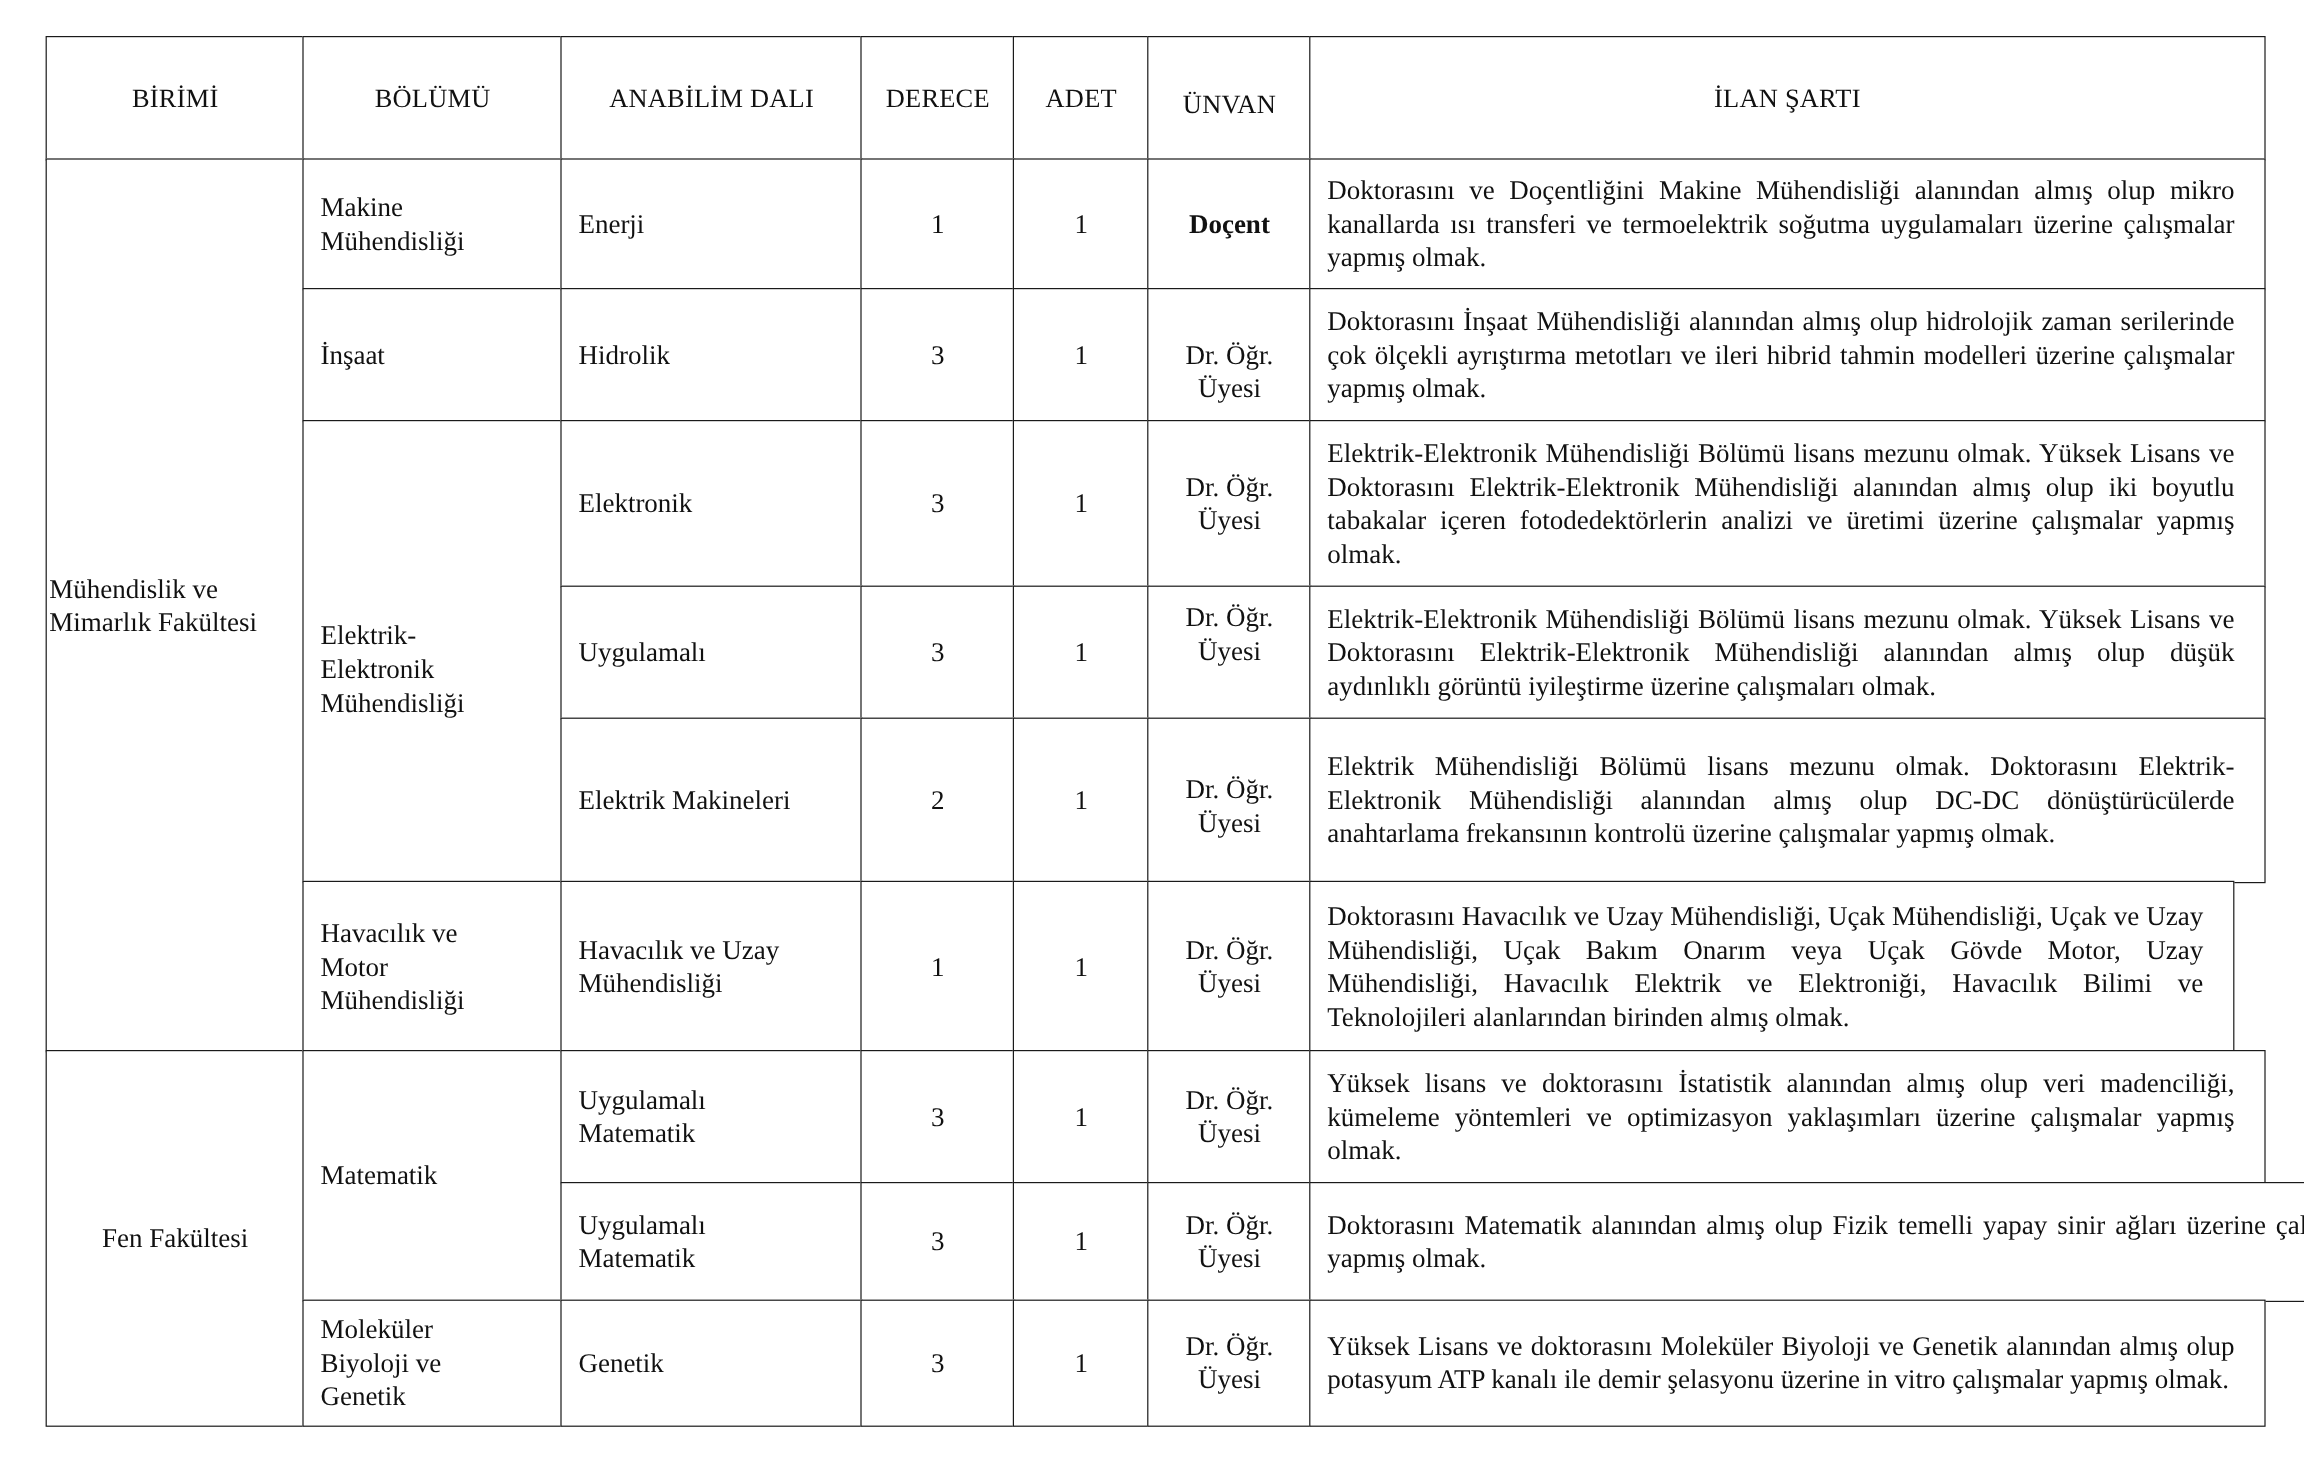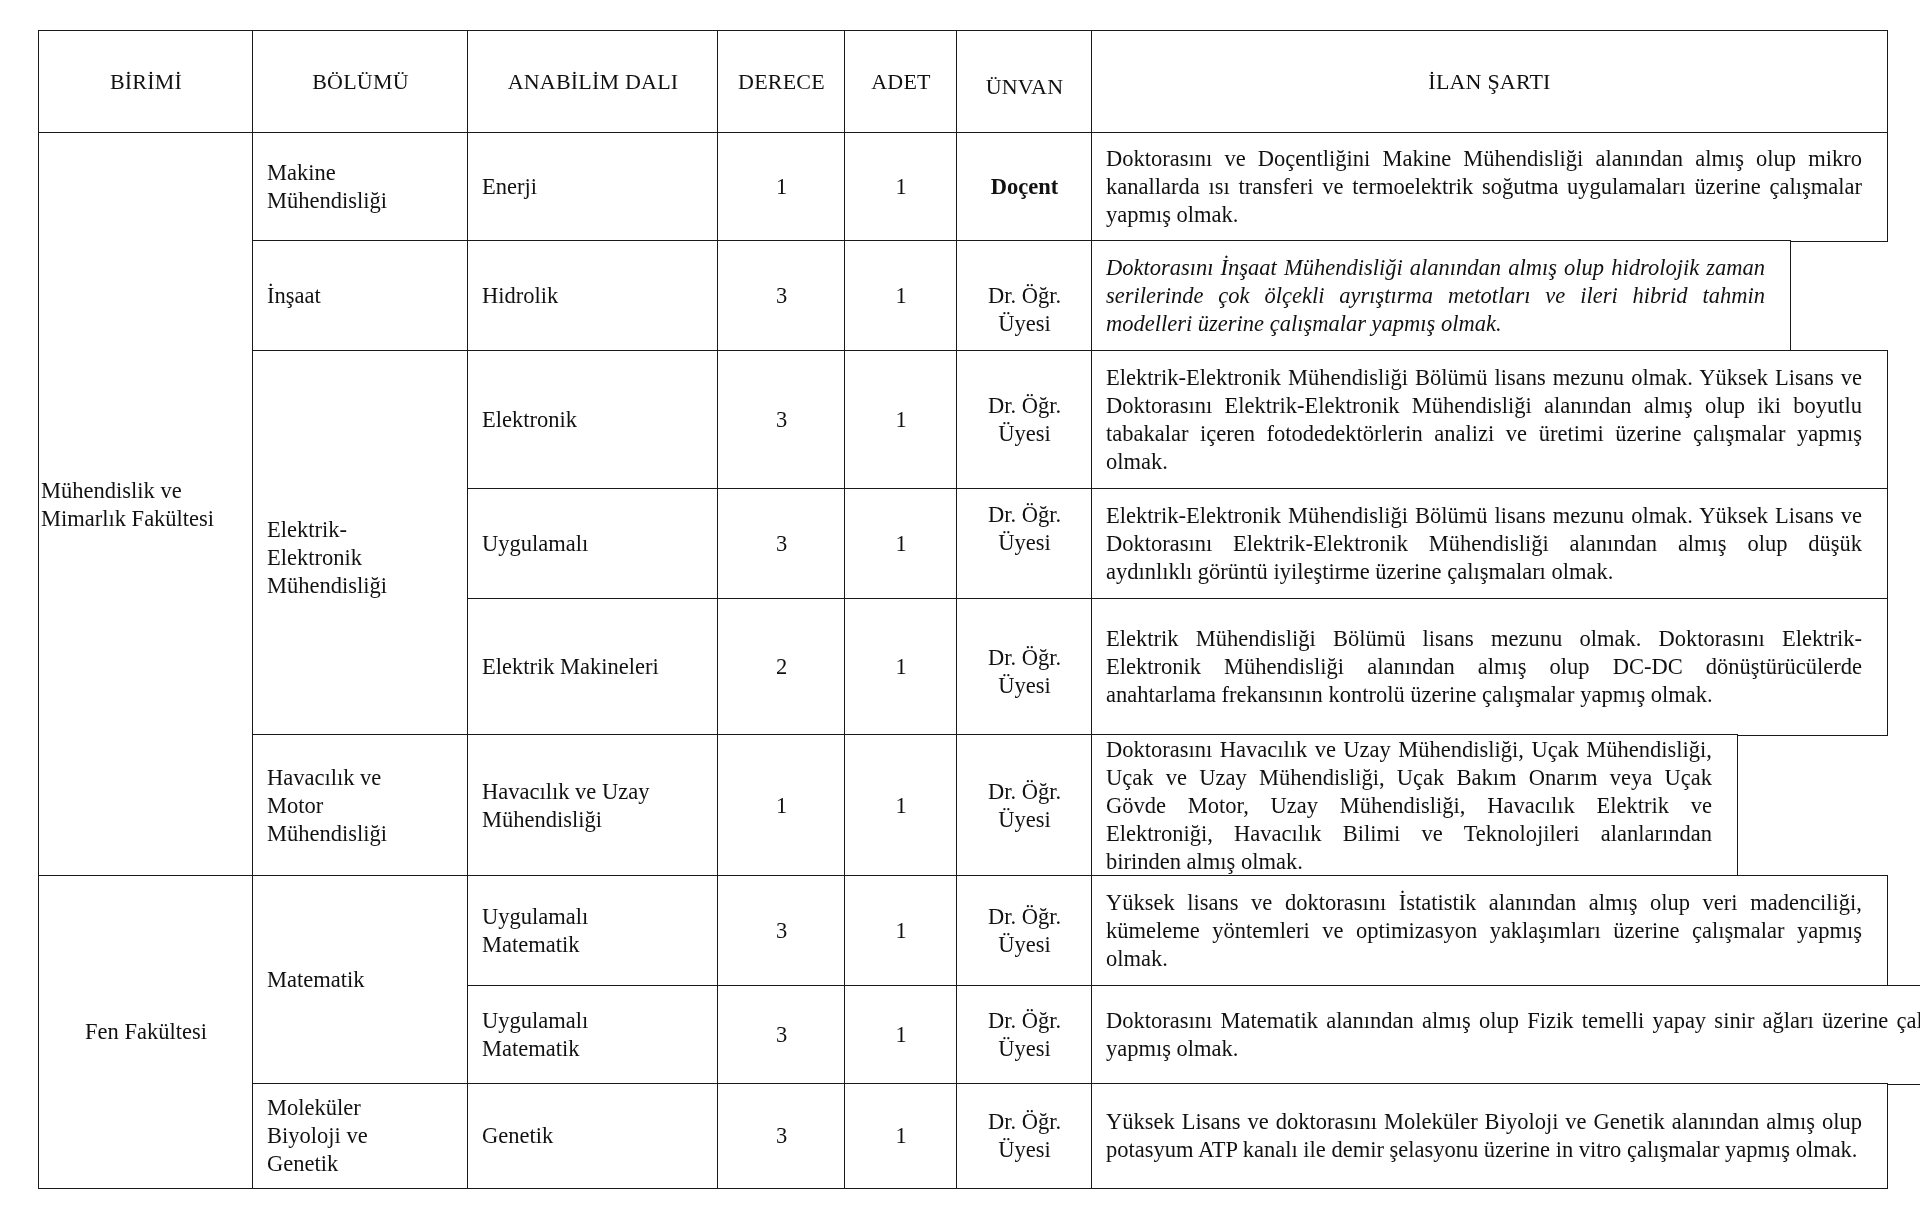--- a/index.html
+++ b/index.html
@@ -75,21 +75,21 @@
 
   <div class="cell l pre" style="left:467px;top:240px;width:252px;height:112px;"><span>Hidrolik</span></div>
   <div class="cell c" style="left:717px;top:240px;width:129px;height:112px;">
       <span>3</span>
     </div>
   <div class="cell c" style="left:844px;top:240px;width:114px;height:112px;">
       <span>1</span>
     </div>
   <div class="cell c pre" style="left:956px;top:240px;width:137px;height:112px;padding-top:28px;"><span>Dr. Öğr.
 Üyesi</span></div>
-  <div class="cell j" style="left:1091px;top:240px;width:700px;height:112px;font-style:italic;">
+  <div class="cell j" style="left:1091px;top:240px;width:797px;height:112px;">
       <span>Doktorasını İnşaat Mühendisliği alanından almış olup hidrolojik zaman serilerinde çok ölçekli ayrıştırma metotları ve ileri hibrid tahmin modelleri üzerine çalışmalar yapmış olmak.</span>
     </div>
 
   <div class="cell l pre" style="left:467px;top:350px;width:252px;height:140px;"><span>Elektronik</span></div>
   <div class="cell c" style="left:717px;top:350px;width:129px;height:140px;">
       <span>3</span>
     </div>
   <div class="cell c" style="left:844px;top:350px;width:114px;height:140px;">
       <span>1</span>
     </div>
@@ -128,21 +128,21 @@
   <div class="cell l pre" style="left:467px;top:734px;width:252px;height:143px;"><span>Havacılık ve Uzay
 Mühendisliği</span></div>
   <div class="cell c" style="left:717px;top:734px;width:129px;height:143px;">
       <span>1</span>
     </div>
   <div class="cell c" style="left:844px;top:734px;width:114px;height:143px;">
       <span>1</span>
     </div>
   <div class="cell c pre" style="left:956px;top:734px;width:137px;height:143px;"><span>Dr. Öğr.
 Üyesi</span></div>
-  <div class="cell j" style="left:1091px;top:734px;width:647px;height:143px;">
+  <div class="cell j" style="left:1091px;top:734px;width:771px;height:143px;">
       <span>Doktorasını Havacılık ve Uzay Mühendisliği, Uçak Mühendisliği, Uçak ve Uzay Mühendisliği, Uçak Bakım Onarım veya Uçak Gövde Motor, Uzay Mühendisliği, Havacılık Elektrik ve Elektroniği, Havacılık Bilimi ve Teknolojileri alanlarından birinden almış olmak.</span>
     </div>
 
   <div class="cell l pre" style="left:467px;top:875px;width:252px;height:112px;"><span>Uygulamalı
 Matematik</span></div>
   <div class="cell c" style="left:717px;top:875px;width:129px;height:112px;">
       <span>3</span>
     </div>
   <div class="cell c" style="left:844px;top:875px;width:114px;height:112px;">
       <span>1</span>

